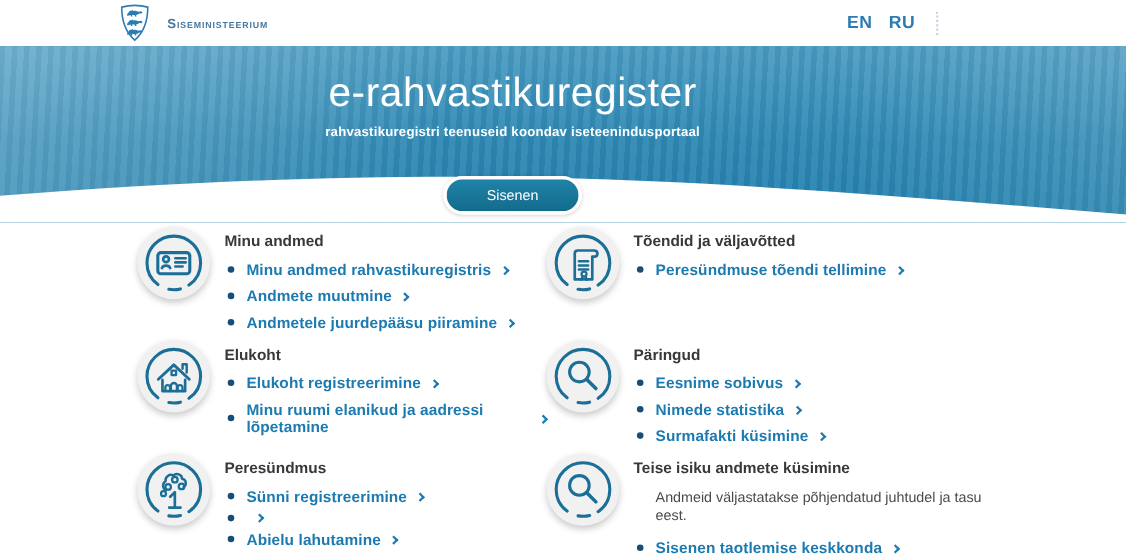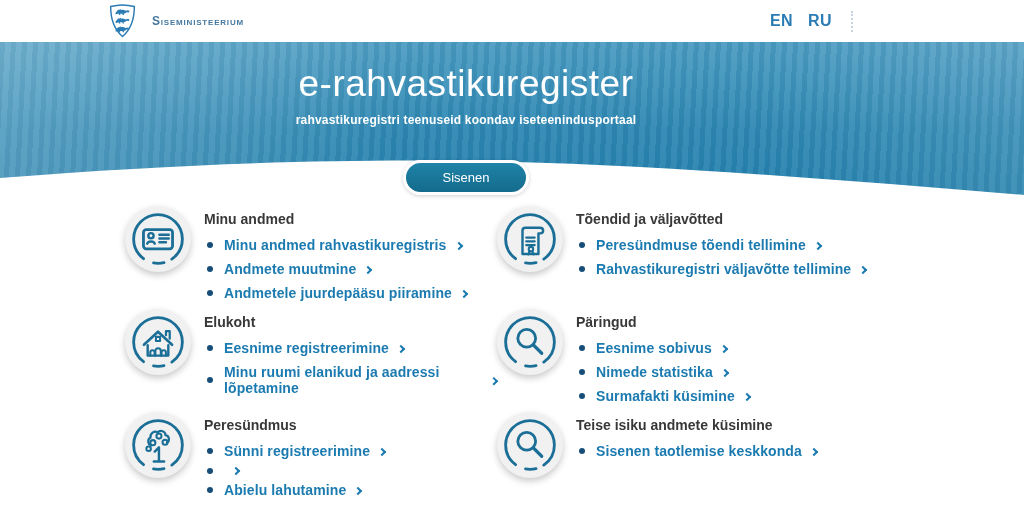--- a/index.html
+++ b/index.html
@@ -133,25 +133,20 @@
       </svg>
     </div>
     <div class="service-body">
       <h3 class="service-title">Tõendid ja väljavõtted</h3>
       <ul>
         <li class="link-row">
           <span class="bullet"></span>
           <a class="link">Peresündmuse tõendi tellimine</a>
           <span class="chev"></span>
         </li>
-        <li class="link-row">
-          <span class="bullet"></span>
-          <a class="link">Rahvastikuregistri väljavõtte tellimine</a>
-          <span class="chev"></span>
-        </li>
       </ul>
     </div>
   </div>
 
   <div class="service">
     <div class="icon-disc">
       <svg width="60" height="60" viewBox="0 0 64 64">
         <circle class="glyph" cx="32" cy="32" r="26" stroke-width="3" stroke-dasharray="25 9 11.5 11.5 106.5 0"></circle>
         <path class="glyph" d="M17,35 L32,21 L47,35" stroke-width="2.8"></path>
         <path class="glyph" d="M40.5,24.7 V20.5 H44.5 V28.4" stroke-width="2.4"></path>
@@ -160,21 +155,21 @@
         <path class="glyph" d="M23.8,46.5 V43 A2.3,2.3 0 0 1 28.4,43 V46.5" stroke-width="2.2"></path>
         <path class="glyph" d="M29.2,46.5 V41.5 A2.9,2.9 0 0 1 35,41.5 V46.5" stroke-width="2.2"></path>
         <path class="glyph" d="M35.8,46.5 V43 A2.3,2.3 0 0 1 40.4,43 V46.5" stroke-width="2.2"></path>
       </svg>
     </div>
     <div class="service-body">
       <h3 class="service-title">Elukoht</h3>
       <ul>
         <li class="link-row">
           <span class="bullet"></span>
-          <a class="link">Eesnime registreerimine</a>
+          <a class="link">Elukoht registreerimine</a>
           <span class="chev"></span>
         </li>
         <li class="link-row">
           <span class="bullet"></span>
           <a class="link">Minu ruumi elanikud ja aadressi lõpetamine</a>
           <span class="chev"></span>
         </li>
       </ul>
     </div>
   </div>
@@ -245,20 +240,21 @@
   <div class="service">
     <div class="icon-disc">
       <svg width="60" height="60" viewBox="0 0 64 64">
         <circle class="glyph" cx="32" cy="32" r="26" stroke-width="3" stroke-dasharray="25 9 11.5 11.5 106.5 0"></circle>
         <circle class="glyph" cx="28.5" cy="28" r="9.5" stroke-width="3"></circle>
         <path class="glyph" d="M35.7,35.2 L44.5,44" stroke-width="3.4"></path>
       </svg>
     </div>
     <div class="service-body">
       <h3 class="service-title">Teise isiku andmete küsimine</h3>
+      <p class="service-desc">Andmeid väljastatakse põhjendatud juhtudel ja tasu eest.</p>
       <ul>
         <li class="link-row">
           <span class="bullet"></span>
           <a class="link">Sisenen taotlemise keskkonda</a>
           <span class="chev"></span>
         </li>
       </ul>
     </div>
   </div>
 

